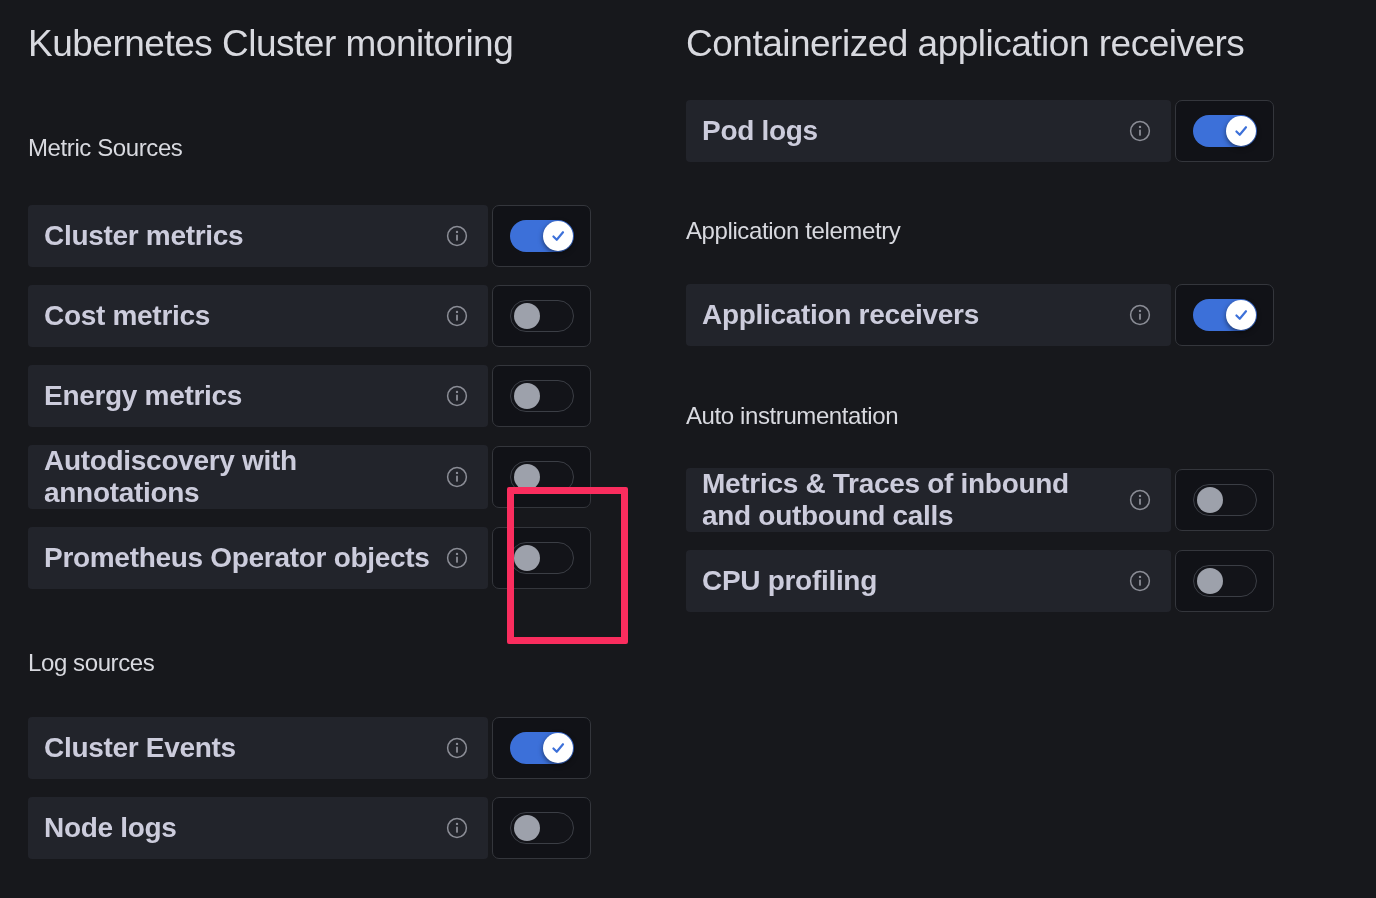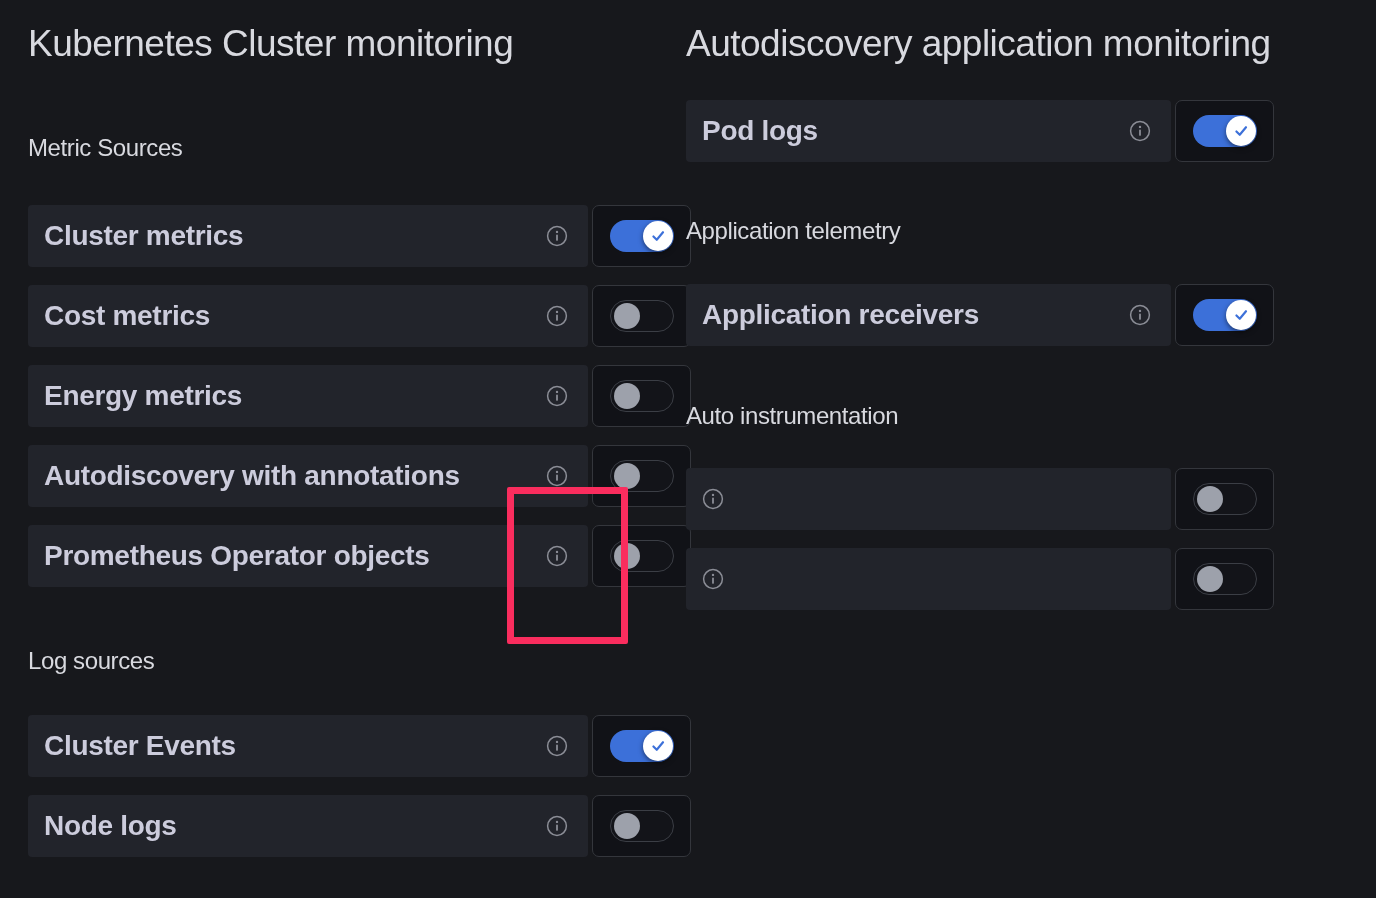--- a/index.html
+++ b/index.html
@@ -32,21 +32,21 @@
   .mt-autoin { margin-top:50px; }
 
   .rows { display:flex; flex-direction:column; gap:18px; position:relative; }
   .rows-metric { margin-top:37px; }
   .rows-log    { margin-top:34px; }
   .rows-pod    { margin-top:32px; }
   .rows-recv   { margin-top:33px; }
   .rows-auto   { margin-top:32px; }
 
   .row-unit { display:flex; gap:4px; align-items:stretch; }
-  .col-left  .row-unit { width:663px; }
+  .col-left  .row-unit { width:563px; }
   .col-right .row-unit { width:588px; }
 
   .row-box {
     flex:1 1 auto;
     min-height:62px;
     background:#22242b;
     border-radius:4px;
     display:flex; align-items:center;
     padding:0 20px 0 16px;
   }
@@ -240,21 +240,21 @@
           <div class="knob">
             
           </div>
         </div>
       </div>
     </div>
   </div>
 </div>
 
 <div class="col col-right">
-  <h1 class="page-title">Autodiscovery application monitoring</h1>
+  <h1 class="page-title">Containerized application receivers</h1>
 
   <div class="rows rows-pod">
     <div class="row-unit">
       <div class="row-box">
         <span class="row-label">Pod logs</span>
         <svg class="info-icon" viewBox="0 0 22 22">
             <circle cx="11" cy="11" r="9.4" fill="none" stroke="#8b8d96" stroke-width="1.5"></circle>
             <circle cx="11" cy="6.9" r="1.2" fill="#8b8d96"></circle>
             <rect x="10.1" y="9.6" width="1.8" height="6.2" rx="0.9" fill="#8b8d96"></rect>
           </svg>
@@ -293,37 +293,39 @@
         </div>
       </div>
     </div>
   </div>
 
   <h2 class="section-heading mt-autoin">Auto instrumentation</h2>
 
   <div class="rows rows-auto">
     <div class="row-unit">
       <div class="row-box">
-        <svg class="info-icon" viewBox="0 0 22 22">
-            <circle cx="11" cy="11" r="9.4" fill="none" stroke="#8b8d96" stroke-width="1.5"></circle>
-            <circle cx="11" cy="6.9" r="1.2" fill="#8b8d96"></circle>
-            <rect x="10.1" y="9.6" width="1.8" height="6.2" rx="0.9" fill="#8b8d96"></rect>
-          </svg>
-      </div>
-      <div class="toggle-box">
-        <div class="toggle off" aria-checked="false">
-          <div class="knob">
-            
-          </div>
-        </div>
-      </div>
-    </div>
-
-    <div class="row-unit">
-      <div class="row-box">
+        <span class="row-label">Metrics &amp; Traces of inbound and outbound calls</span>
+        <svg class="info-icon" viewBox="0 0 22 22">
+            <circle cx="11" cy="11" r="9.4" fill="none" stroke="#8b8d96" stroke-width="1.5"></circle>
+            <circle cx="11" cy="6.9" r="1.2" fill="#8b8d96"></circle>
+            <rect x="10.1" y="9.6" width="1.8" height="6.2" rx="0.9" fill="#8b8d96"></rect>
+          </svg>
+      </div>
+      <div class="toggle-box">
+        <div class="toggle off" aria-checked="false">
+          <div class="knob">
+            
+          </div>
+        </div>
+      </div>
+    </div>
+
+    <div class="row-unit">
+      <div class="row-box">
+        <span class="row-label">CPU profiling</span>
         <svg class="info-icon" viewBox="0 0 22 22">
             <circle cx="11" cy="11" r="9.4" fill="none" stroke="#8b8d96" stroke-width="1.5"></circle>
             <circle cx="11" cy="6.9" r="1.2" fill="#8b8d96"></circle>
             <rect x="10.1" y="9.6" width="1.8" height="6.2" rx="0.9" fill="#8b8d96"></rect>
           </svg>
       </div>
       <div class="toggle-box">
         <div class="toggle off" aria-checked="false">
           <div class="knob">
             

